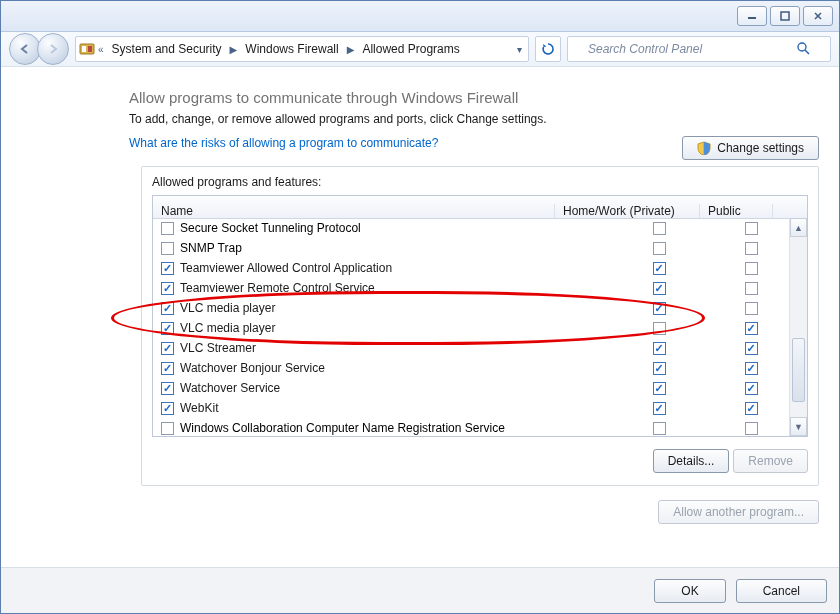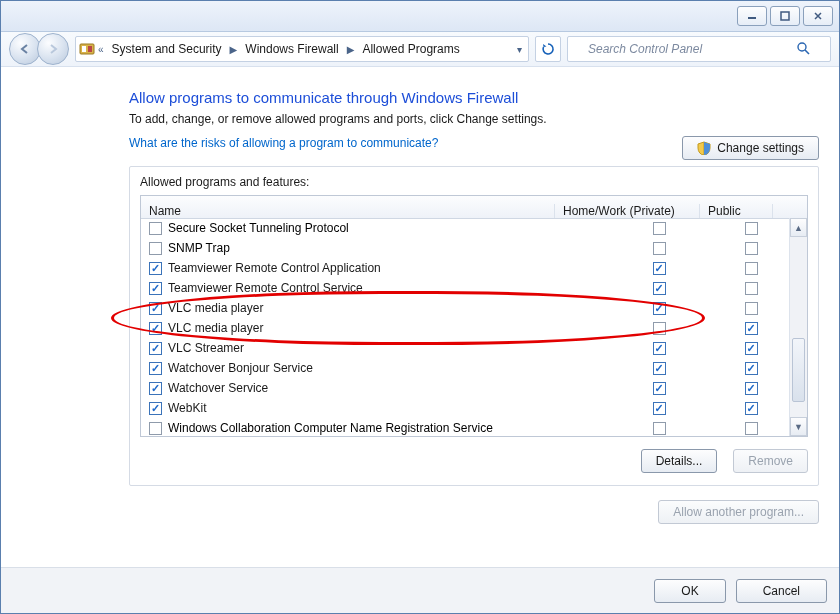--- a/index.html
+++ b/index.html
@@ -17,29 +17,29 @@
   .seg{color:#1a1a1a;padding:4px 6px;white-space:nowrap;text-align:center;}
   .crumb{display:flex;align-items:center;flex:1;min-width:0;border:1px solid #c4d1e3;background:#fff;height:24px;border-radius:2px;padding:0 2px;}
   .crumb .chev{color:#4a6489;padding:0 2px;font-size:10px;}
   .crumb-end{margin-left:auto;display:flex;align-items:center;gap:2px;padding-right:4px;color:#4a6489;font-size:10px;}
   .refresh{width:24px;height:24px;border:1px solid #c4d1e3;background:#fff;border-radius:2px;display:flex;align-items:center;justify-content:center;color:#1560b8;}
   .search{width:222px;height:24px;border:1px solid #c4d1e3;background:#fff;border-radius:2px;display:flex;align-items:center;padding:0 20px;color:#7d8aa0;font-style:italic;}
   .search span.mag{margin-left:auto;color:#2a66b2;font-style:normal;}
   
   .body{position:absolute;left:0;right:0;top:66px;bottom:46px;padding:22px 20px 0 128px;box-sizing:border-box;}
   
-  .gtitle{color:#1d4ed8;font-size:15px;margin:0 0 6px 0;}
+  .gtitle{color:#737373;font-size:15px;margin:0 0 6px 0;}
   .sub{color:#1a1a1a;margin-bottom:10px;}
   .link{color:#0066cc;margin-bottom:12px;display:inline-block;}
   .toprow{display:flex;align-items:flex-start;}
   .change{margin-left:auto;}
   .btn{display:inline-flex;align-items:center;gap:6px;height:22px;padding:0 14px;border:1px solid #8a98ab;border-radius:3px;background:linear-gradient(#fdfdfe,#e7ecf3);font-size:12px;color:#1a1a1a;justify-content:center;}
   .btn.disabled{color:#9aa3af;border-color:#c2c9d4;background:linear-gradient(#fbfcfd,#eef1f5);}
   .shield{width:14px;height:14px;}
-  .panel{border:1px solid #d5dbe5;border-radius:2px;margin-top:4px;}
+  .panel{border:1px solid #d5dbe5;border-radius:2px;margin-top:4px;margin-left:12px;}
   .panel-h{padding:8px 10px 6px 10px;}
   .grid{position:relative;margin:0 10px 10px 10px;border:1px solid #bfc8d6;border-top:1px solid #bfc8d6;height:242px;box-sizing:border-box;background:#fff;overflow:hidden;}
   .ghead{display:flex;background:linear-gradient(#fcfdfe,#eef2f8);border-bottom:1px solid #cfd7e3;height:22px;align-items:flex-end;}
   .ghead .col{display:flex;align-items:center;padding:0 8px;border-right:1px solid #dbe2ec;color:#1a1a1a;}
   .col-name{flex:1;}
   .col-hw{width:128px;justify-content:flex-start;}
   .col-pub{width:56px;justify-content:flex-start;}
   .col-scroll{width:17px;border-right:none;}
   .rows{position:absolute;top:22px;left:0;right:17px;bottom:0;overflow:hidden;}
   .row{display:flex;align-items:center;height:20px;padding:0 8px;color:#000000;}
@@ -48,21 +48,21 @@
   .row .cb.chk{border-color:#3b73b9;}
   .row .cb.chk::after{content:"✓";color:#1f69c9;font-size:11px;line-height:1;font-weight:bold;}
   .row .nm{flex:1;white-space:nowrap;overflow:hidden;text-overflow:ellipsis;}
   .row .cell{display:flex;justify-content:center;}
   .row .c-hw{width:128px;}
   .row .c-pub{width:56px;}
   .sb{position:absolute;top:22px;right:0;bottom:0;width:17px;background:#f0f2f6;border-left:1px solid #dde3ec;}
   .sb .up,.sb .down{height:17px;background:linear-gradient(#fdfdfe,#e7ecf3);border:1px solid #c7cfdb;margin:0;display:flex;align-items:center;justify-content:center;font-size:9px;color:#5a6b85;}
   .sb .thumb{position:absolute;left:2px;right:2px;top:120px;height:62px;background:linear-gradient(#f2f5fa,#d9e1ec);border:1px solid #b9c4d5;border-radius:2px;}
   .sb .down{position:absolute;bottom:0;left:0;right:0;}
-  .panel-ftr{display:flex;justify-content:flex-end;gap:16px;padding:2px 10px 12px 10px;}
+  .panel-ftr{display:flex;justify-content:flex-end;gap:4px;padding:2px 10px 12px 10px;}
   .allow-row{display:flex;justify-content:flex-end;margin-top:14px;padding-right:0;}
   
   .bottombar{position:absolute;left:0;right:0;bottom:0;height:45px;background:#f1f3f7;border-top:1px solid #d9dfe8;display:flex;align-items:center;justify-content:flex-end;gap:10px;padding-right:12px;}
   .bottombar .btn{padding:0 26px;}
   
   .anno{position:absolute;border:3px solid #e20000;border-radius:50%/60%;pointer-events:none;}
   .ann1{left:110px;top:290px;width:588px;height:48px;border-radius:300px/30px;}
 </style>
 </head>
 <body>
@@ -184,21 +184,21 @@
               <span class="nm">SNMP Trap</span>
               <span class="cell c-hw">
                 <span class="cb"></span>
               </span>
               <span class="cell c-pub">
                 <span class="cb"></span>
               </span>
             </div>
             <div class="row en">
               <span class="cb chk"></span>
-              <span class="nm">Teamviewer Remote Control Application</span>
+              <span class="nm">Teamviewer Allowed Control Application</span>
               <span class="cell c-hw">
                 <span class="cb chk"></span>
               </span>
               <span class="cell c-pub">
                 <span class="cb"></span>
               </span>
             </div>
             <div class="row en">
               <span class="cb chk"></span>
               <span class="nm">Teamviewer Remote Control Service</span>

